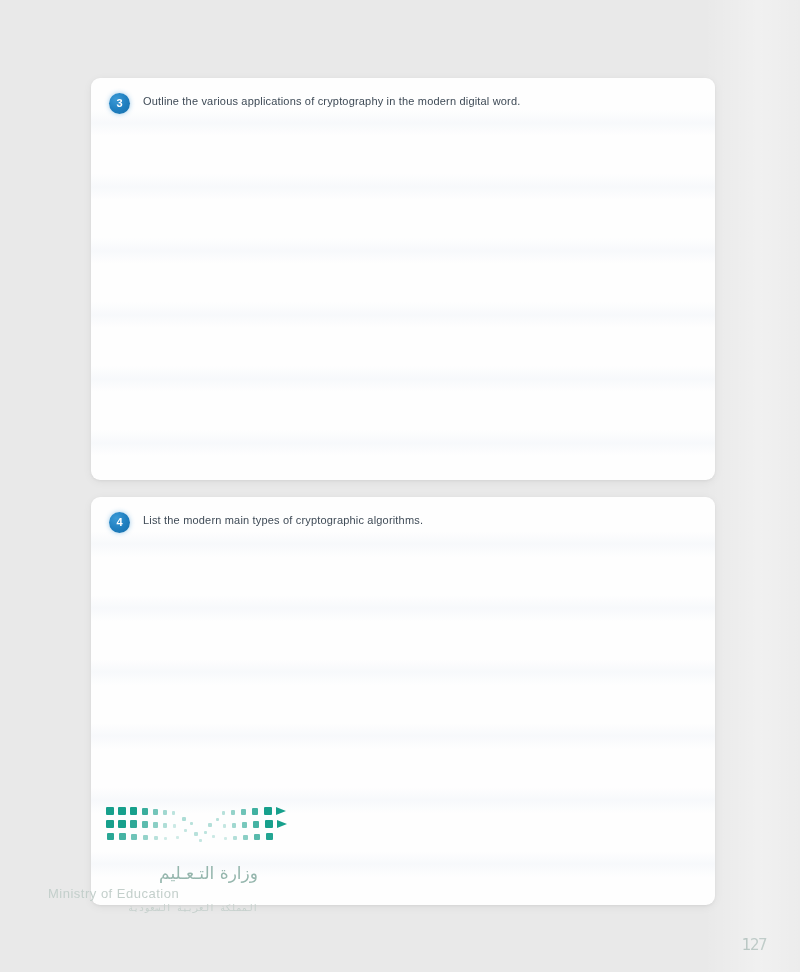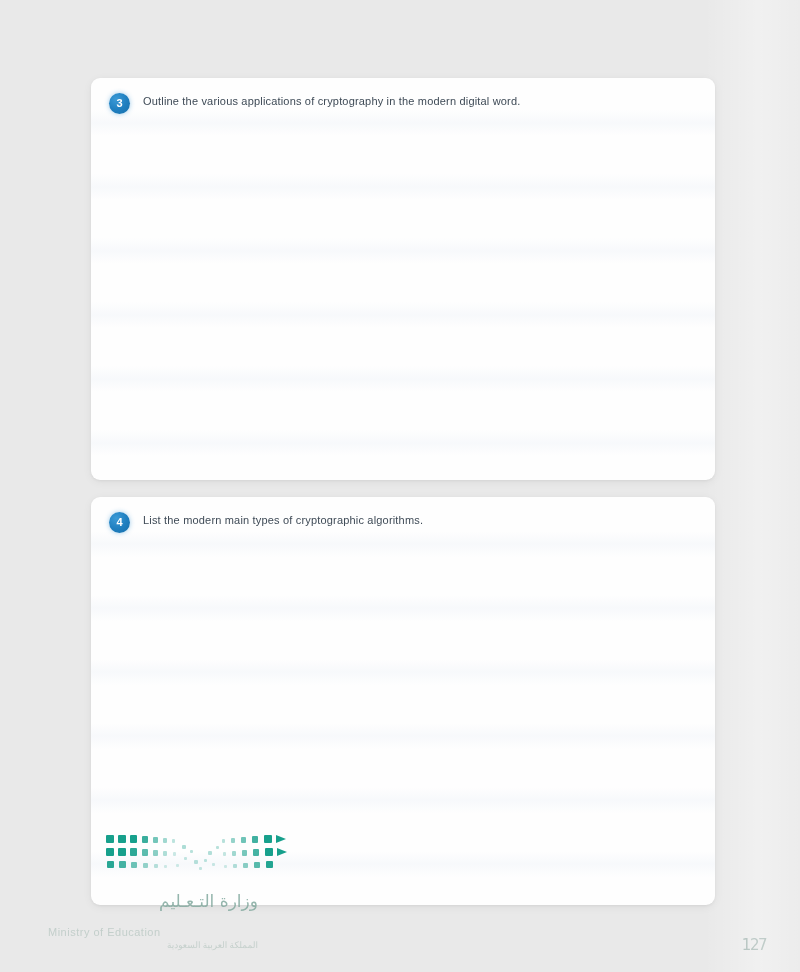--- a/index.html
+++ b/index.html
@@ -87,21 +87,21 @@
     line-height: 1.45;
     letter-spacing: .18px;
     font-family: "Liberation Sans", sans-serif;
     padding-top: 2px;
   }
 
   
   .logo-block {
     position: absolute;
     left: 48px;
-    top: 833px;
+    top: 805px;
     width: 210px;
   }
 
   .logo-dots {
     position: relative;
     width: 190px;
     height: 46px;
     margin-left: 56px;
   }
 
@@ -112,35 +112,35 @@
     font-size: 17px;
     color: #7fa79c;
     direction: rtl;
     letter-spacing: 1.5px;
     font-family: "DejaVu Sans", sans-serif;
     opacity: .82;
     white-space: nowrap;
   }
 
   .logo-en {
-    margin-top: 15px;
-    font-size: 11px;
+    margin-top: 3px;
+    font-size: 13px;
     color: #c3cfcb;
     letter-spacing: .5px;
     font-family: "Liberation Sans", sans-serif;
     white-space: nowrap;
   }
 
   .logo-ar2 {
     margin-top: 2px;
     font-size: 9px;
     color: #c5d0cc;
     direction: rtl;
     letter-spacing: .6px;
-    font-family: Liberation Serif, serif;
+    font-family: Liberation Mono, monospace;
     white-space: nowrap;
   }
 
   
   .page-number {
     position: absolute;
     right: 34px;
     bottom: 18px;
     font-size: 15px;
     color: #8fa6a0;

